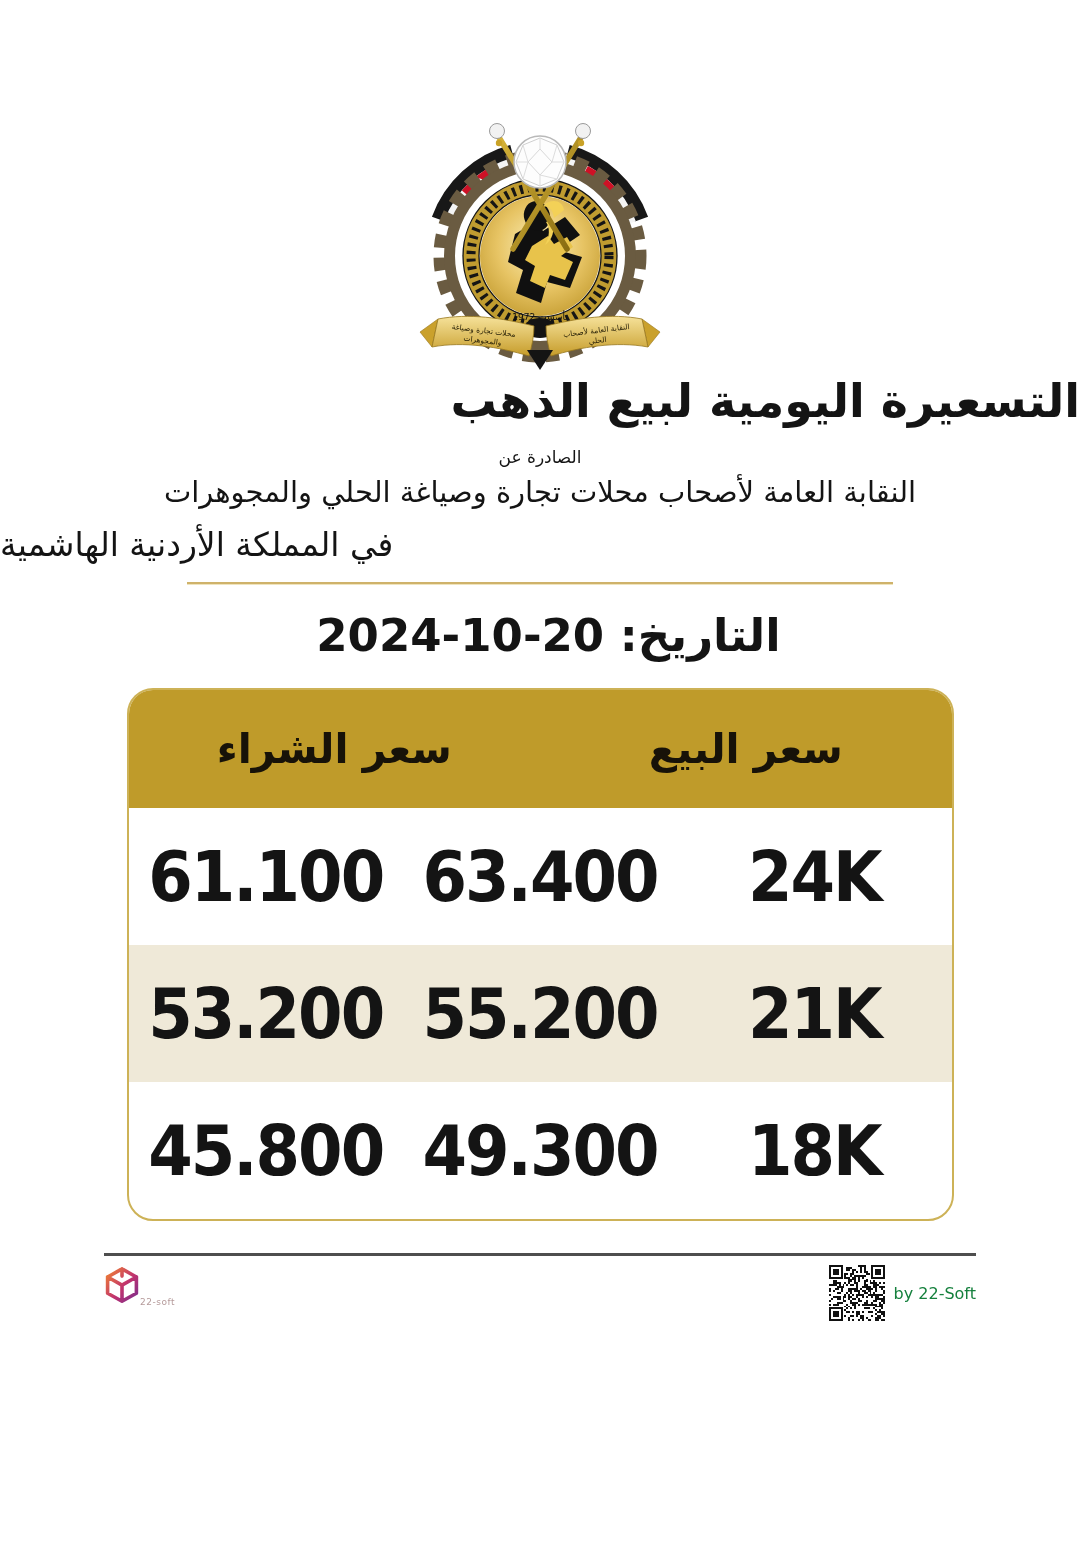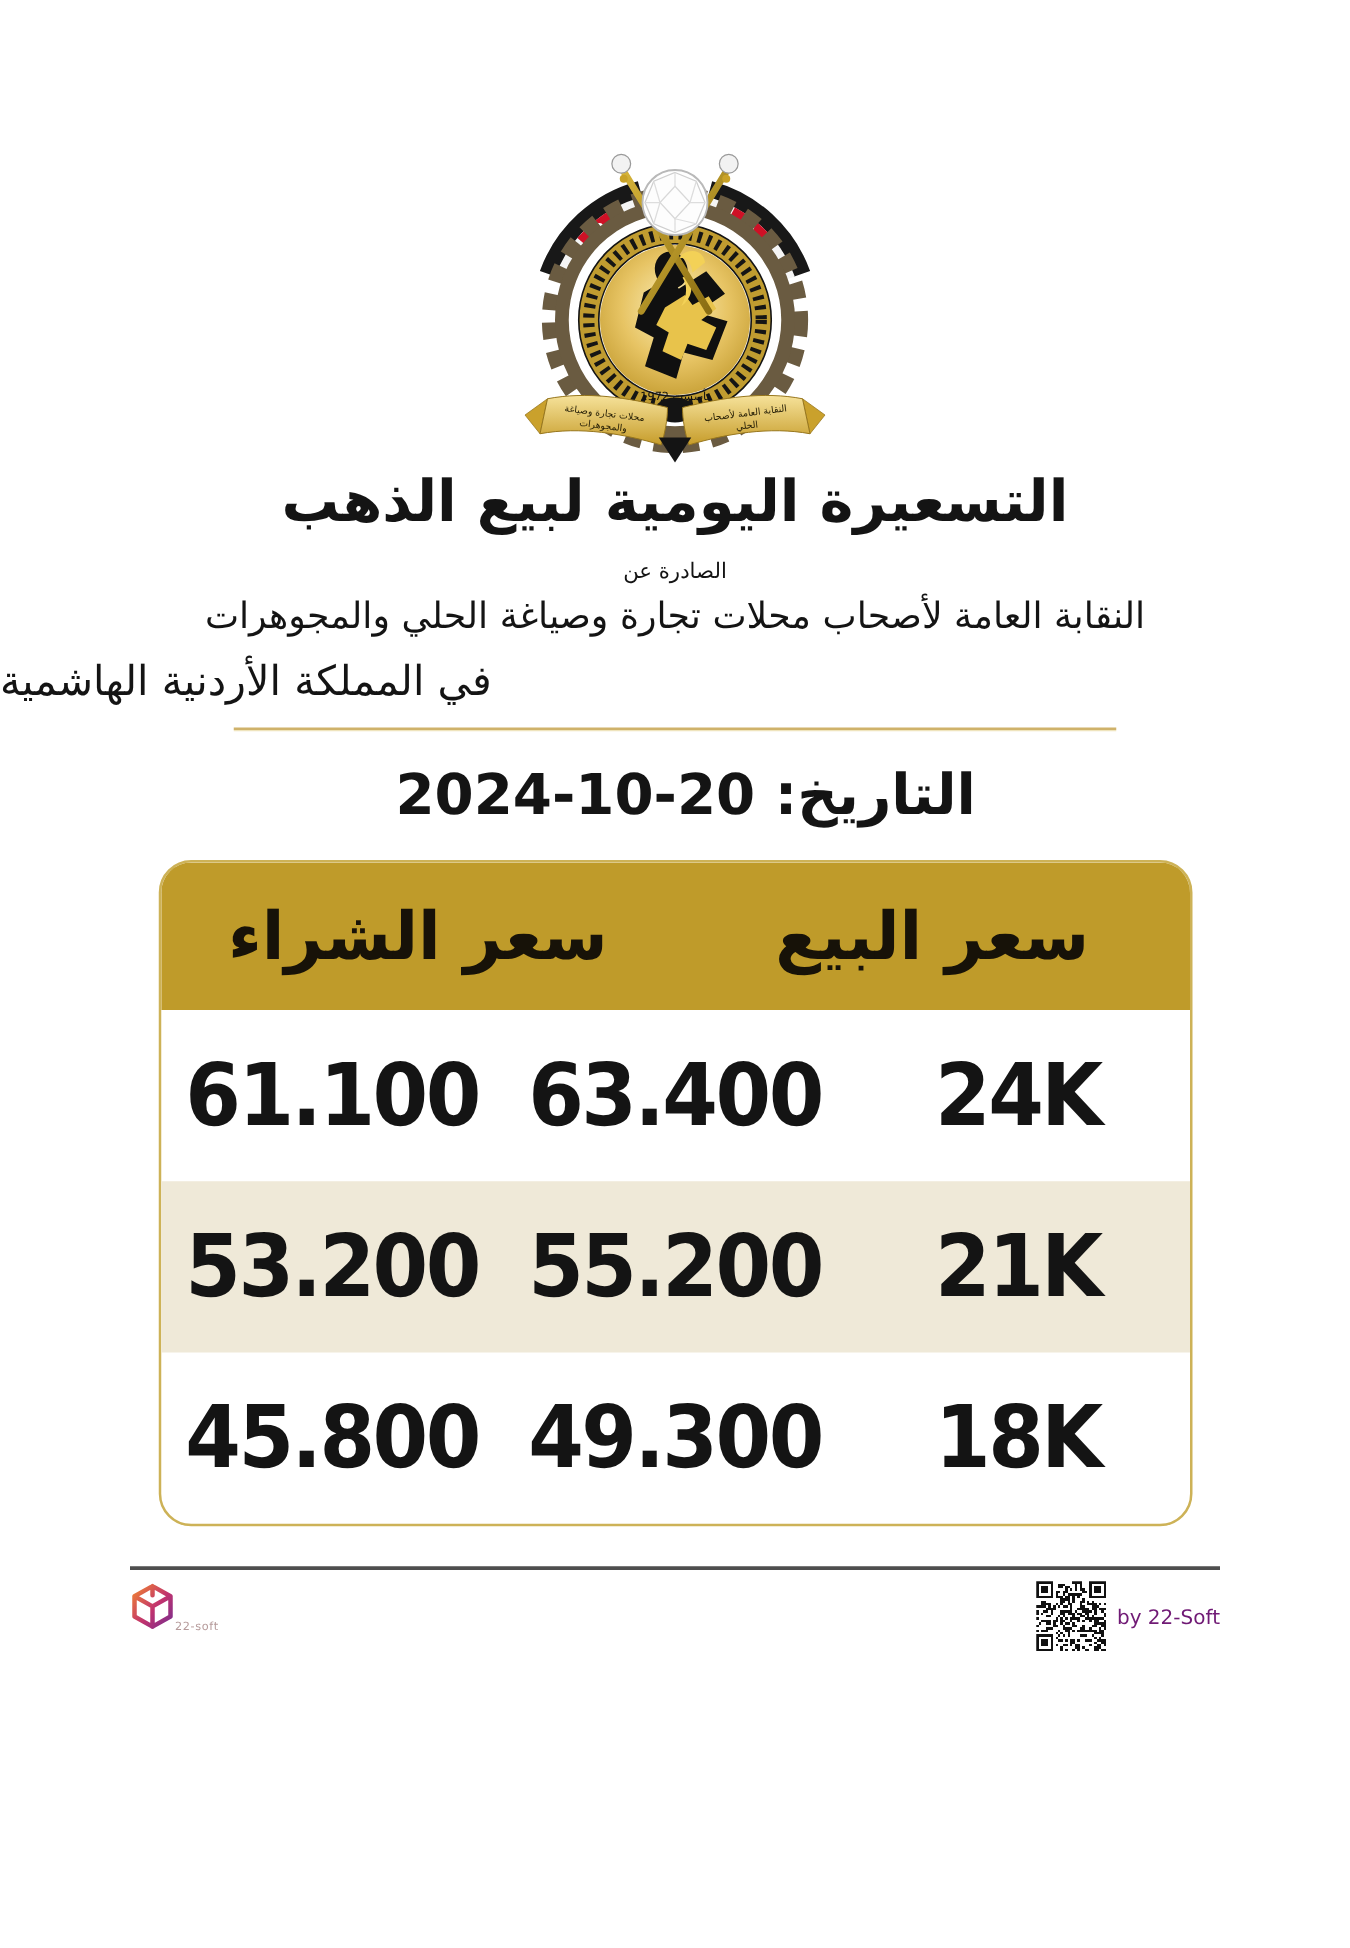--- a/index.html
+++ b/index.html
@@ -3,47 +3,47 @@
 <meta charset="utf-8">
 <style>
   html,body{margin:0;padding:0;background:#ffffff;}
   .page{
     position:relative;width:1080px;height:1558px;margin:0 auto;background:#ffffff;
     font-family:"DejaVu Sans",sans-serif;color:#141414;overflow:hidden;border-radius:18px;
   }
   
   .emblem{display:block;margin:104px auto 0;}
   
-  .title{direction:rtl;text-align:center;font-size:46px;font-weight:600;margin-top:2px;line-height:1.2;}
+  .title{direction:rtl;font-size:46px;font-weight:600;margin-top:2px;line-height:1.2;}
   .issued{direction:rtl;text-align:center;font-size:17px;font-weight:500;margin-top:18px;}
   .org{direction:rtl;text-align:center;font-size:29px;font-weight:500;margin-top:8px;}
   .kingdom{direction:rtl;text-align:left;font-size:33px;font-weight:500;margin-top:16px;}
   .gold-divider{width:706px;height:3px;border:none;margin:18px auto 0;
     background:linear-gradient(180deg,#cfb26a 0 60%,#efe4bd 60% 100%);}
   .date-line{direction:rtl;text-align:center;font-size:45px;font-weight:800;margin-top:24px;letter-spacing:0;}
   .date-line .val{letter-spacing:1px;margin-left:17px;}
   
   .price-table{width:823px;margin:26px auto 0;border:2px solid #cdb257;border-radius:26px;overflow:hidden;background:#fff;}
   .thead{display:flex;direction:rtl;background:#bf9b2a;height:118px;align-items:center;}
-  .thead .cell{flex:1;text-align:center;font-size:53px;font-weight:700;color:#171208;}
+  .thead .cell{flex:1;text-align:center;font-size:41px;font-weight:700;color:#171208;}
   .trow{display:flex;direction:rtl;height:137px;align-items:center;}
   .trow.alt{background:#efe9d8;}
   .trow .cell{flex:1;text-align:center;font-size:64px;font-weight:800;letter-spacing:-2px;
     font-family:"DejaVu Sans",sans-serif;transform:scaleY(1.08);}
   
   .note-wrap{text-align:center;margin-top:22px;}
   .note{display:inline-block;direction:rtl;border:2px solid #2e2e2e;border-radius:10px;
     padding:5px 18px 7px;font-size:21px;font-weight:500;}
   
   .footer-divider{width:872px;height:3px;background:#4e4e4e;border:none;margin:32px auto 0;}
   .footer-row{width:872px;margin:9px auto 0;display:flex;justify-content:space-between;align-items:flex-start;}
   .soft-logo{display:flex;flex-direction:row;align-items:flex-end;}
   .soft-logo .caption{font-size:9px;color:#b59a9a;margin-top:1px;letter-spacing:.5px;}
   .qr-group{display:flex;align-items:center;gap:9px;}
-  .qr-credit{font-size:16px;color:#701a75;}
+  .qr-credit{font-size:16px;color:#15803d;}
 </style>
 </head>
 <body>
 
 <div class="page">
 
   <svg class="emblem" width="250" height="268" viewBox="0 0 250 268">
     <defs>
       <radialGradient id="gcenter" cx="50%" cy="42%" r="65%">
         <stop offset="0%" stop-color="#fcf0bb"></stop>

